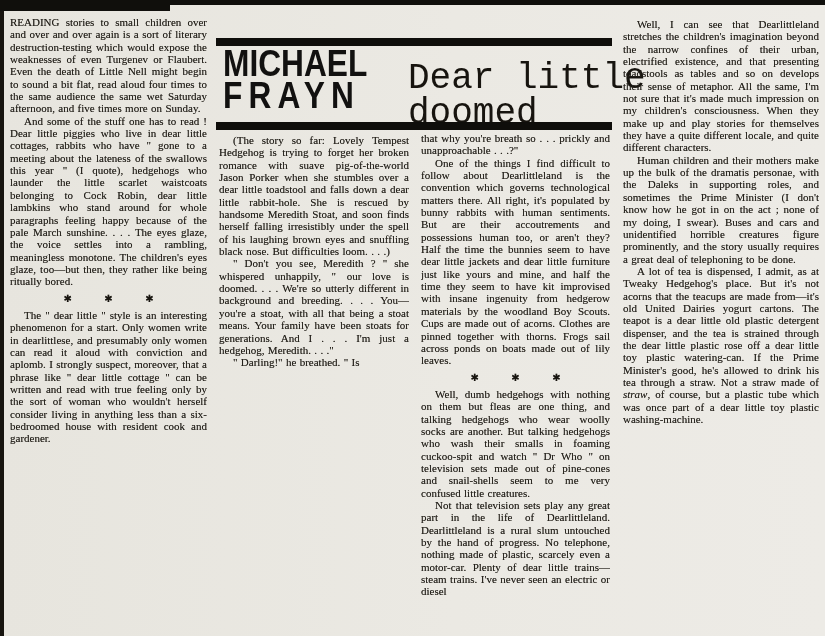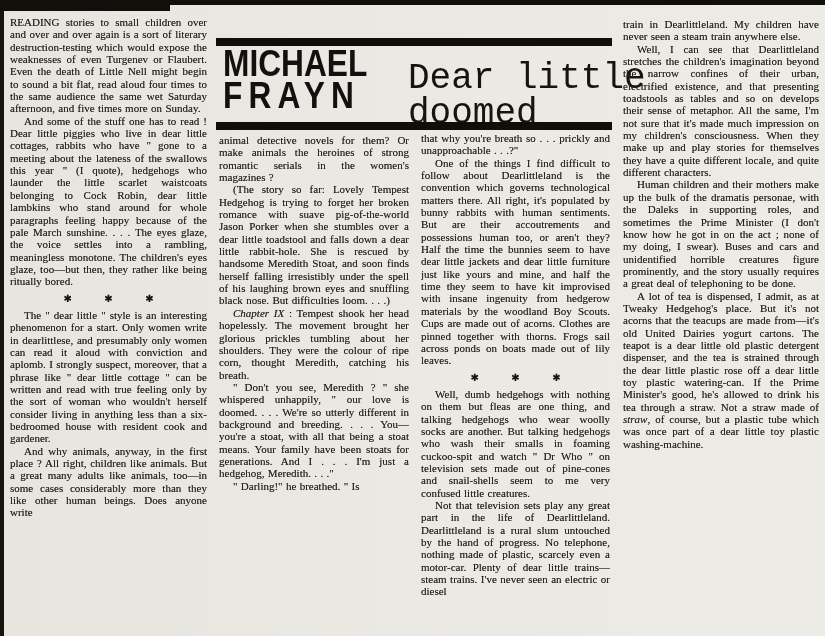--- a/index.html
+++ b/index.html
@@ -54,35 +54,31 @@
       <div>doomed</div>
     </div>
     <div class="bar b"></div>
   </div>
 
   <div class="col col1">
       <p class="noindent">READING stories to small children over and over and over again is a sort of literary destruction-testing which would expose the weaknesses of even Turgenev or Flaubert. Even the death of Little Nell might begin to sound a bit flat, read aloud four times to the same audience the same wet Saturday afternoon, and five times more on Sunday.</p>
       <p>And some of the stuff one has to read ! Dear little piggies who live in dear little cottages, rabbits who have " gone to a meeting about the lateness of the swallows this year " (I quote), hedgehogs who launder the little scarlet waistcoats belonging to Cock Robin, dear little lambkins who stand around for whole paragraphs feeling happy because of the pale March sunshine. . . . The eyes glaze, the voice settles into a rambling, meaningless monotone. The children's eyes glaze, too—but then, they rather like being ritually bored.</p>
       <div class="sep">✱ ✱ ✱</div>
       <p>The " dear little " style is an interesting phenomenon for a start. Only women write in dearlittlese, and presumably only women can read it aloud with conviction and aplomb. I strongly suspect, moreover, that a phrase like " dear little cottage " can be written and read with true feeling only by the sort of woman who wouldn't herself consider living in anything less than a six-bedroomed house with resident cook and gardener.</p>
-      <p>And why animals, anyway, in the first place ? All right, children like animals. But a great many adults like animals, too—in some cases considerably more than they like other human beings. Does anyone write</p>
     </div>
   <div class="col col2">
-      <p class="noindent">animal detective novels for them? Or make animals the heroines of strong romantic serials in the women's magazines ?</p>
       <p>(The story so far: Lovely Tempest Hedgehog is trying to forget her broken romance with suave pig-of-the-world Jason Porker when she stumbles over a dear little toadstool and falls down a dear little rabbit-hole. She is rescued by handsome Meredith Stoat, and soon finds herself falling irresistibly under the spell of his laughing brown eyes and snuffling black nose. But difficulties loom. . . .)</p>
-      <p><i>Chapter IX</i> : Tempest shook her head hopelessly. The movement brought her glorious prickles tumbling about her shoulders. They were the colour of ripe corn, thought Meredith, catching his breath.</p>
       <p>" Don't you see, Meredith ? " she whispered unhappily, " our love is doomed. . . . We're so utterly different in background and breeding. . . . You—you're a stoat, with all that being a stoat means. Your family have been stoats for generations. And I . . . I'm just a hedgehog, Meredith. . . ."</p>
       <p>" Darling!" he breathed. " Is</p>
     </div>
   <div class="col col3">
       <p class="noindent">that why you're breath so . . . prickly and unapproachable . . .?"</p>
       <p>One of the things I find difficult to follow about Dearlittleland is the convention which governs technological matters there. All right, it's populated by bunny rabbits with human sentiments. But are their accoutrements and possessions human too, or aren't they? Half the time the bunnies seem to have dear little jackets and dear little furniture just like yours and mine, and half the time they seem to have kit improvised with insane ingenuity from hedgerow materials by the woodland Boy Scouts. Cups are made out of acorns. Clothes are pinned together with thorns. Frogs sail across ponds on boats made out of lily leaves.</p>
       <div class="sep">✱ ✱ ✱</div>
       <p>Well, dumb hedgehogs with nothing on them but fleas are one thing, and talking hedgehogs who wear woolly socks are another. But talking hedgehogs who wash their smalls in foaming cuckoo-spit and watch " Dr Who " on television sets made out of pine-cones and snail-shells seem to me very confused little creatures.</p>
       <p>Not that television sets play any great part in the life of Dearlittleland. Dearlittleland is a rural slum untouched by the hand of progress. No telephone, nothing made of plastic, scarcely even a motor-car. Plenty of dear little trains—steam trains. I've never seen an electric or diesel</p>
     </div>
   <div class="col col4">
-      <p class="noindent">train in Dearlittleland. My children have never seen a steam train anywhere else.</p>
       <p>Well, I can see that Dearlittleland stretches the children's imagination beyond the narrow confines of their urban, electrified existence, and that presenting toadstools as tables and so on develops their sense of metaphor. All the same, I'm not sure that it's made much impression on my children's consciousness. When they make up and play stories for themselves they have a quite different locale, and quite different characters.</p>
       <p>Human children and their mothers make up the bulk of the dramatis personae, with the Daleks in supporting roles, and sometimes the Prime Minister (I don't know how he got in on the act ; none of my doing, I swear). Buses and cars and unidentified horrible creatures figure prominently, and the story usually requires a great deal of telephoning to be done.</p>
       <p>A lot of tea is dispensed, I admit, as at Tweaky Hedgehog's place. But it's not acorns that the teacups are made from—it's old United Dairies yogurt cartons. The teapot is a dear little old plastic detergent dispenser, and the tea is strained through the dear little plastic rose off a dear little toy plastic watering-can. If the Prime Minister's good, he's allowed to drink his tea through a straw. Not a straw made of <i>straw</i>, of course, but a plastic tube which was once part of a dear little toy plastic washing-machine.</p>
     </div>
 </div>
 
 </body></html>

